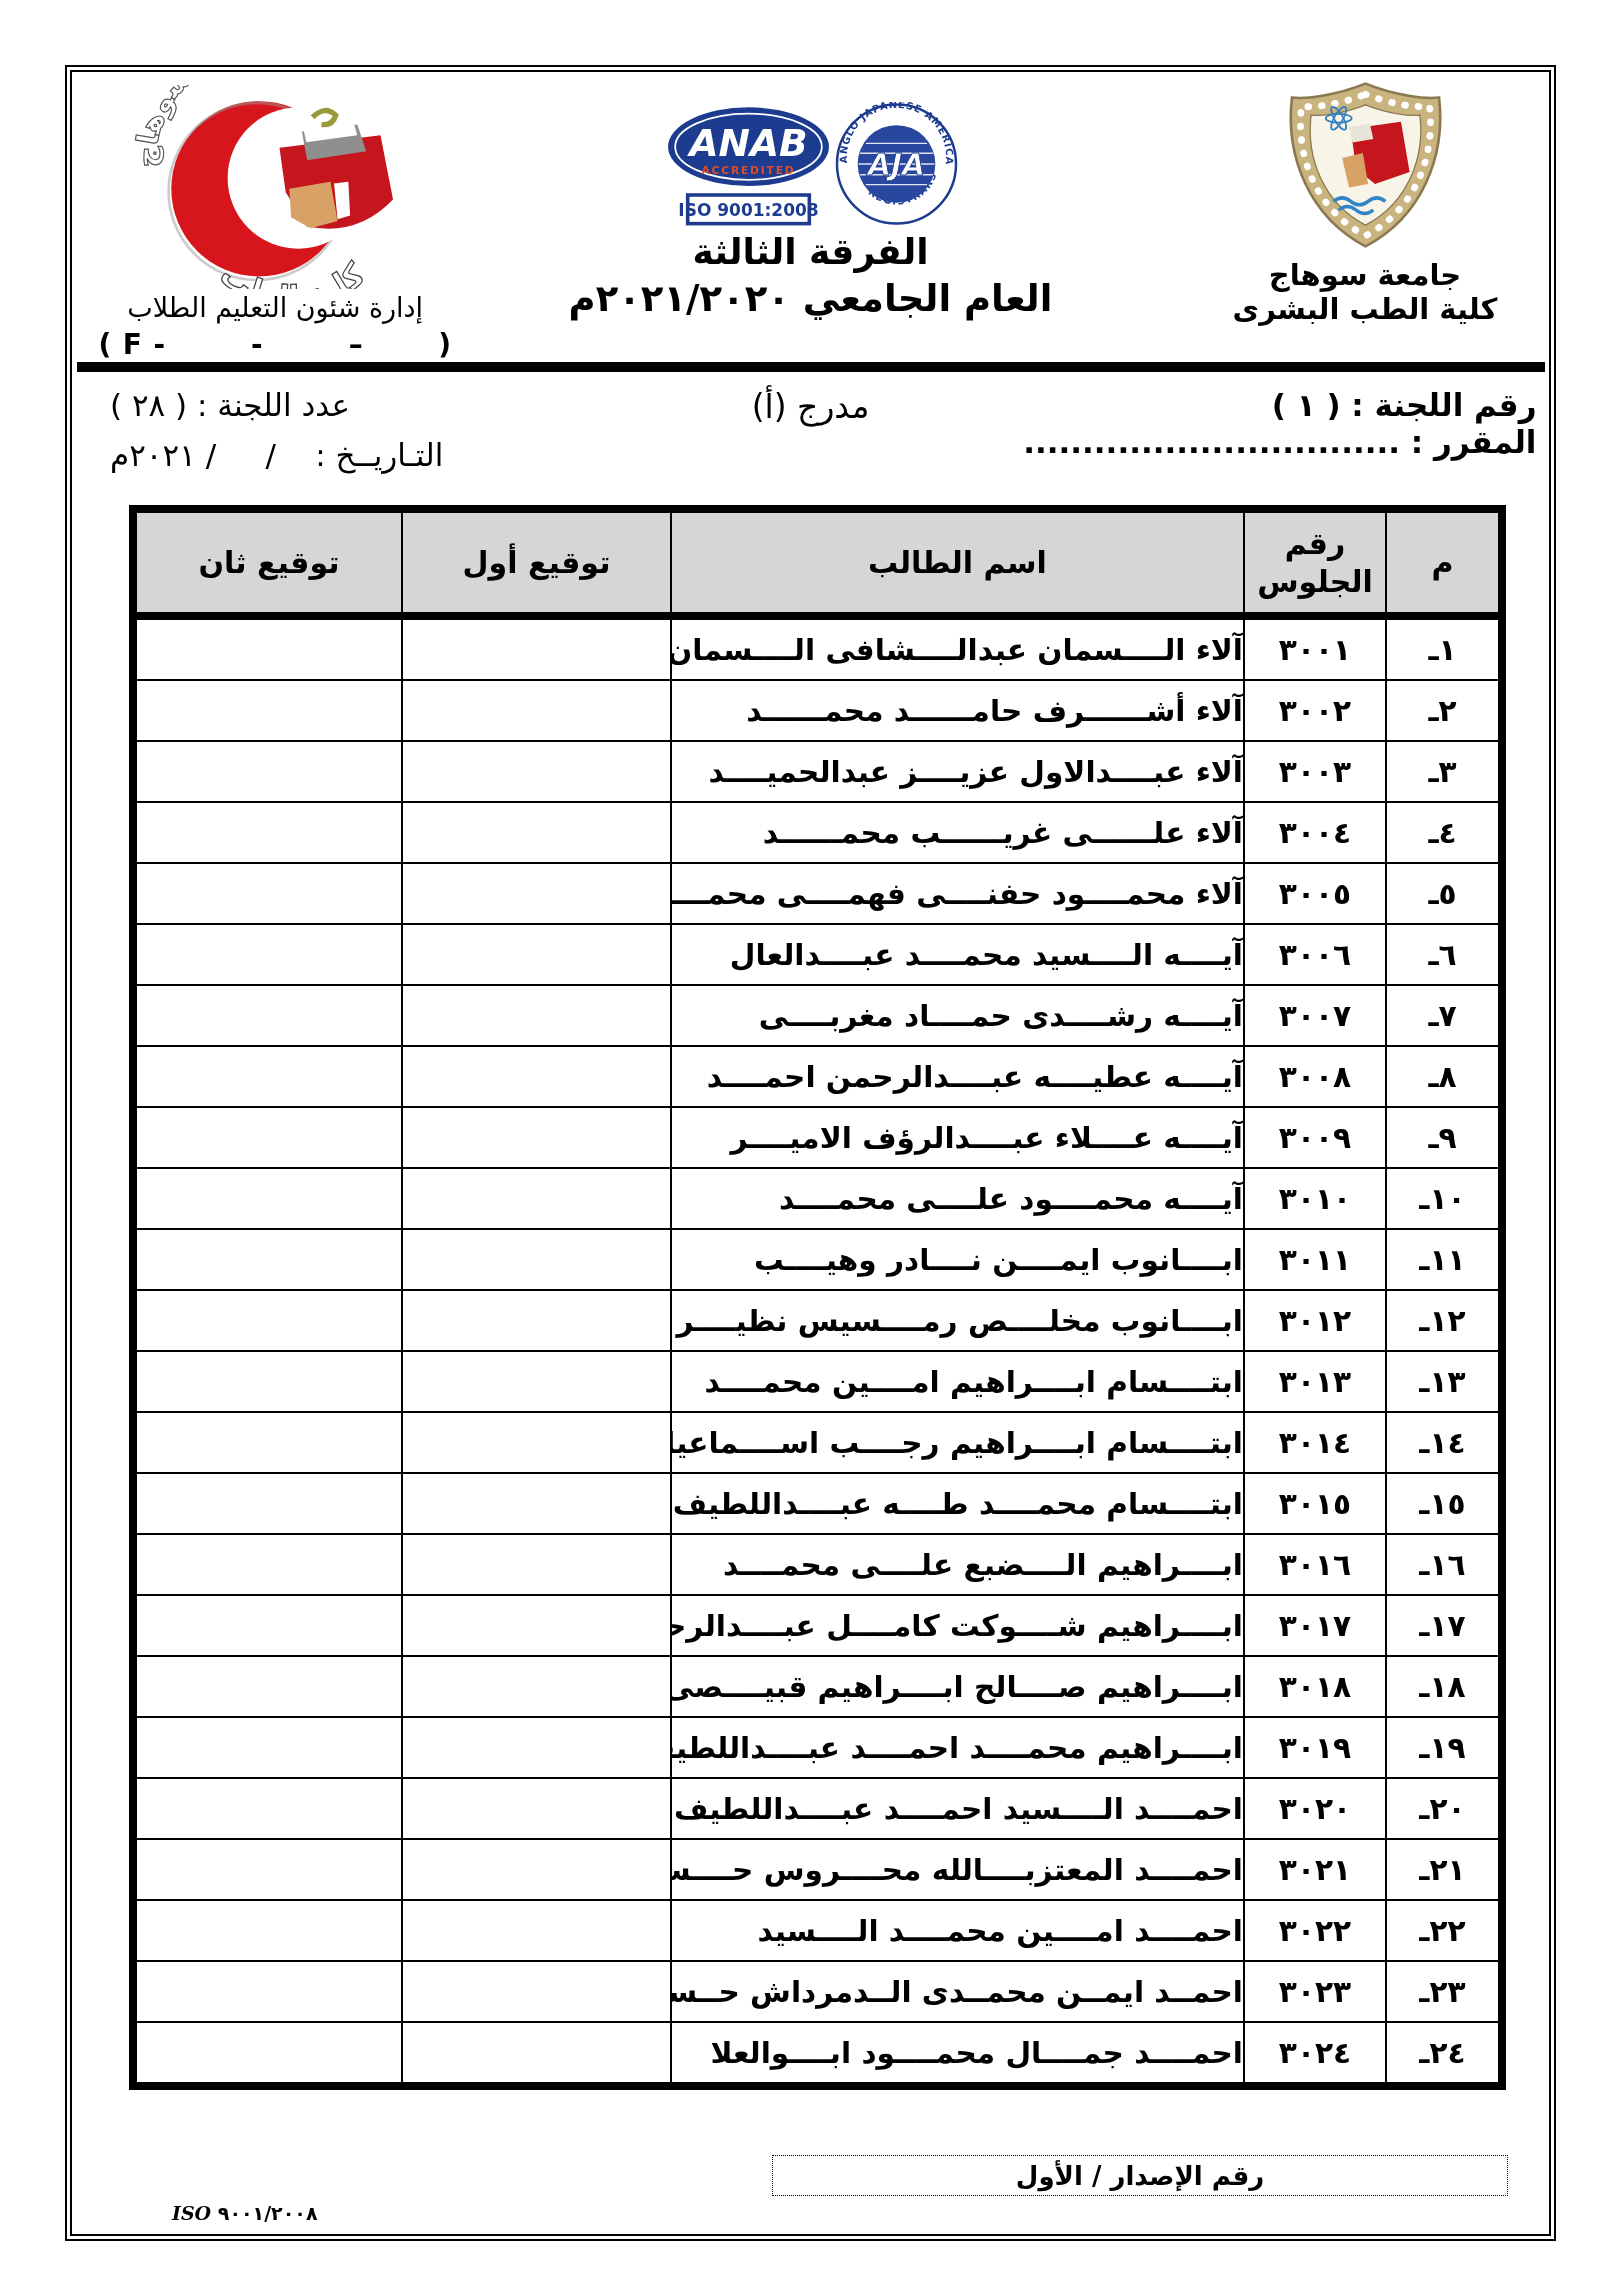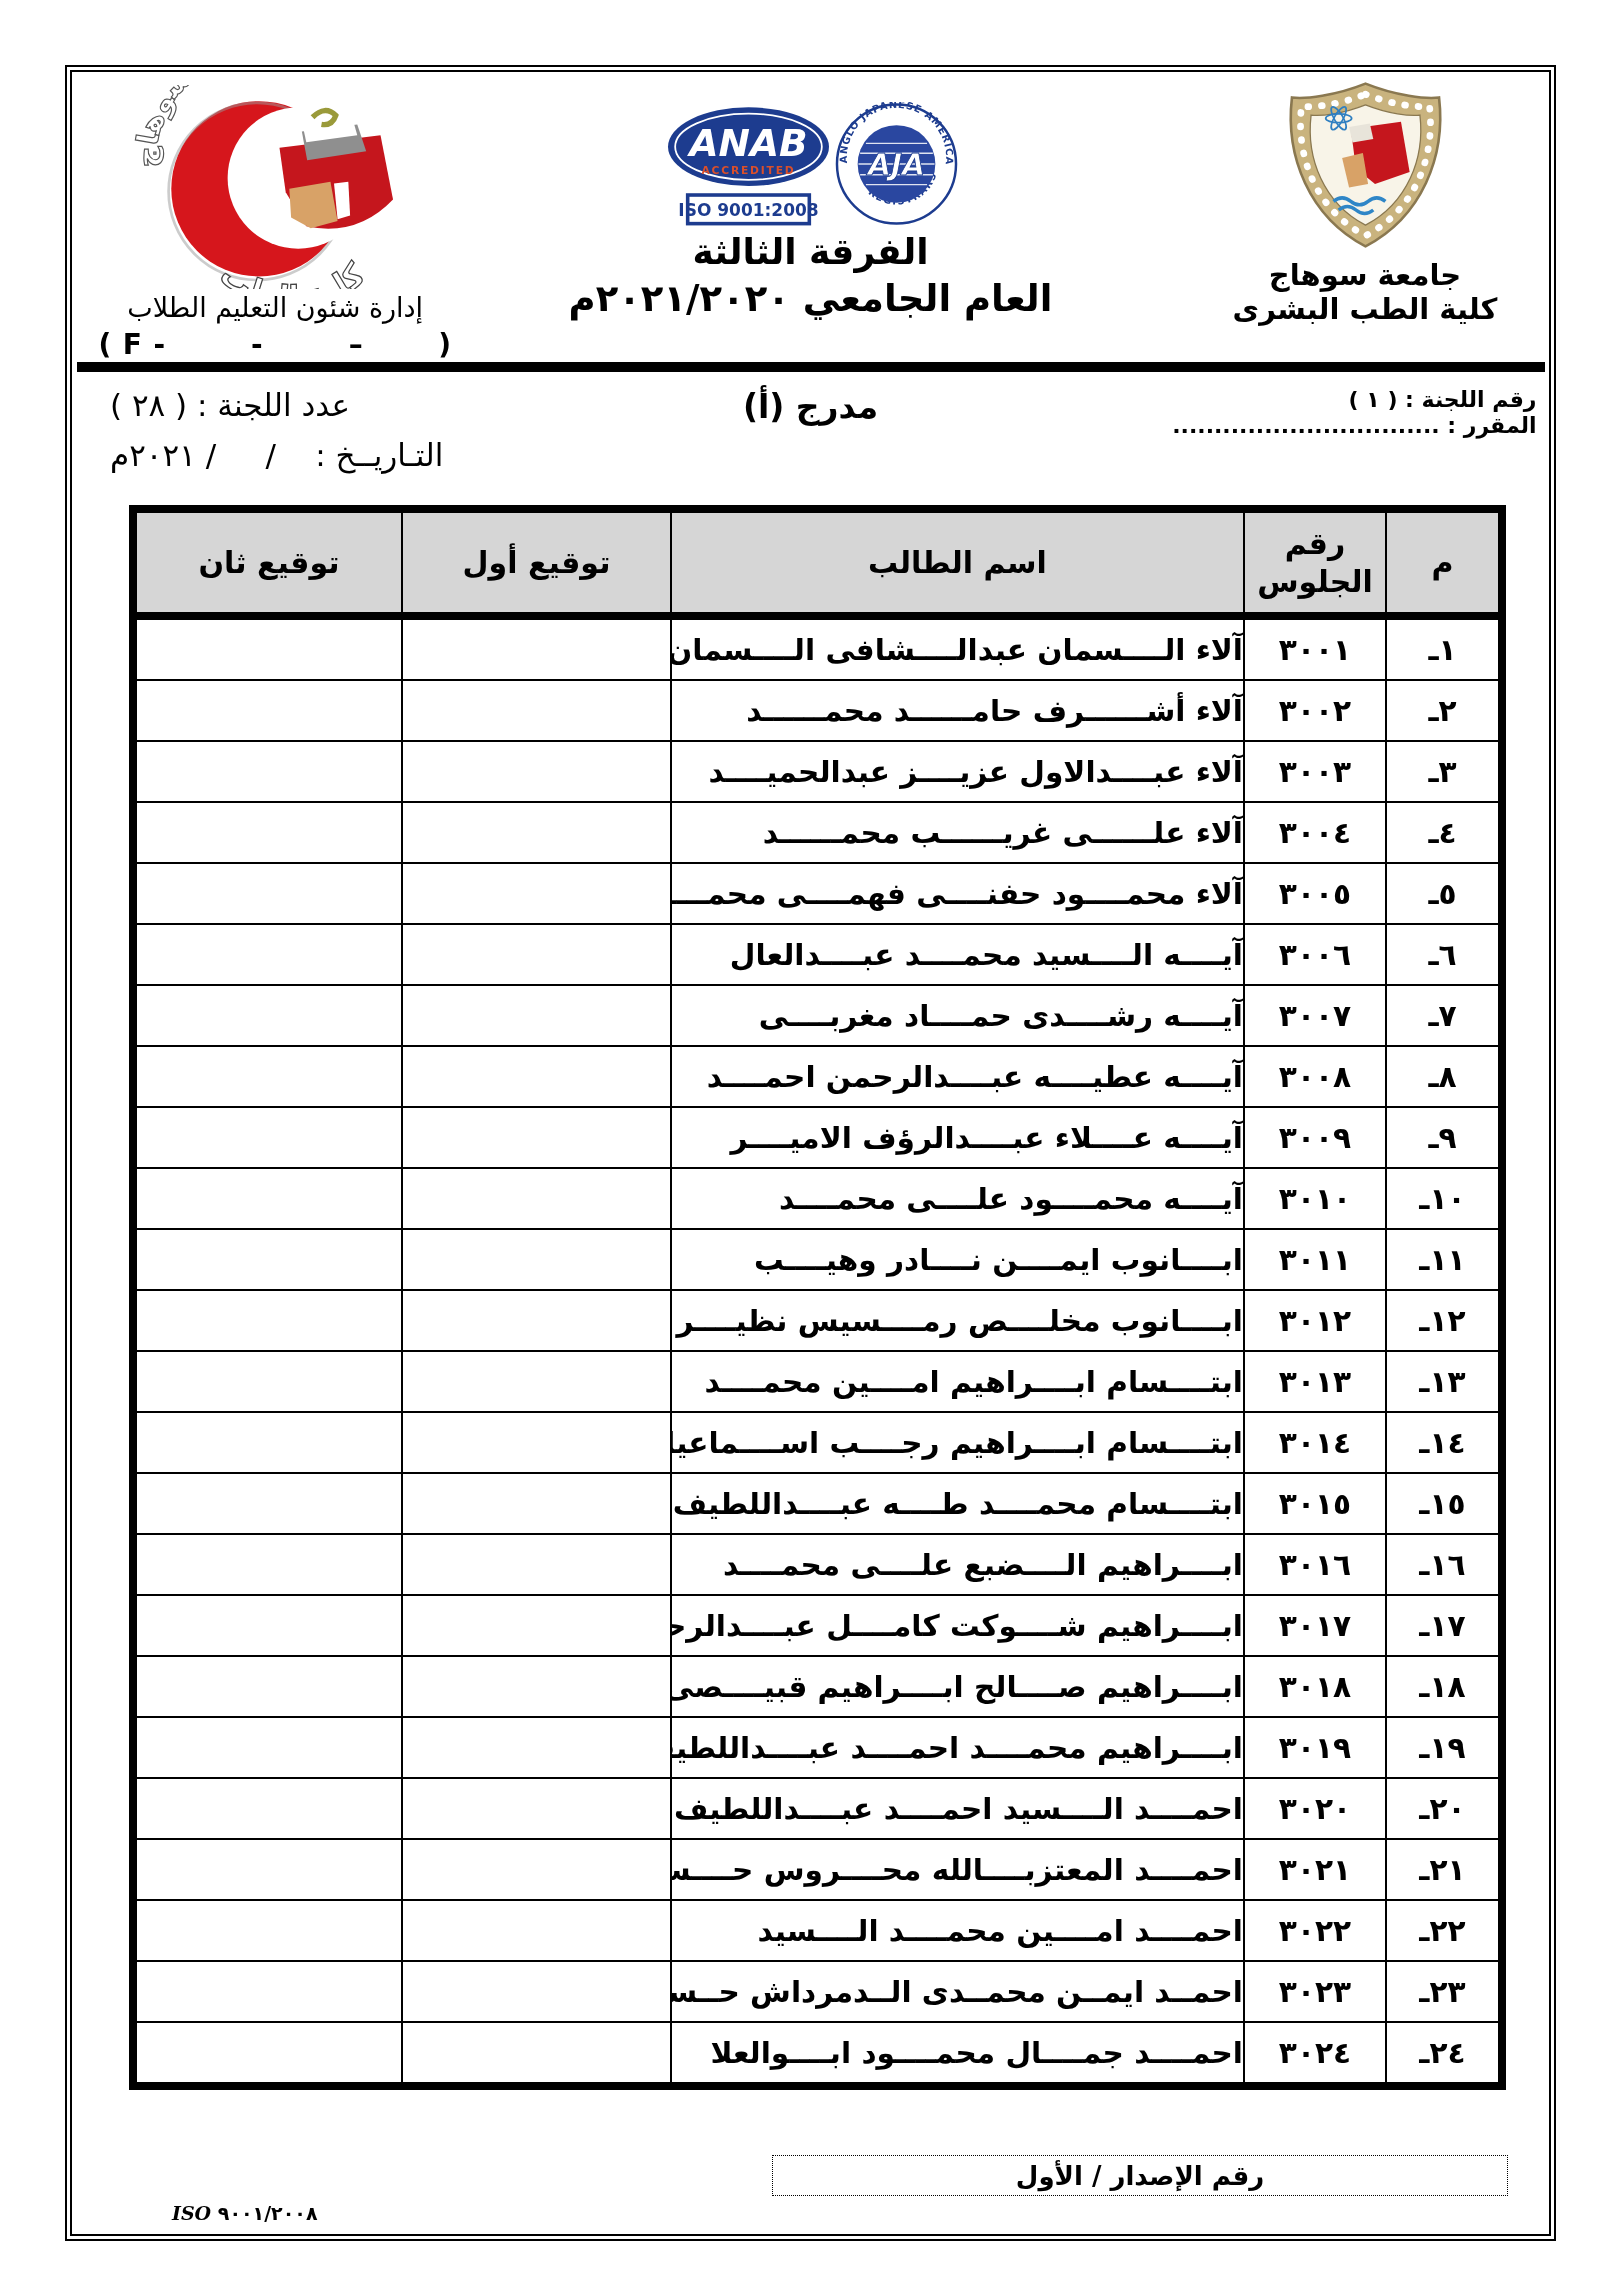--- a/index.html
+++ b/index.html
@@ -24,23 +24,23 @@
   .grade-line{font-size:36px;font-weight:bold;margin-top:1.8px;direction:rtl;}
   .year-line{font-size:37px;font-weight:bold;margin-top:5.4px;direction:rtl;white-space:nowrap;}
 
   .logo-right{position:absolute;right:32px;top:5.4px;width:304px;text-align:center;}
   .univ-line{font-size:29px;font-weight:bold;margin-top:1.8px;direction:rtl;}
   .fac-line{font-size:29px;font-weight:bold;direction:rtl;}
 
   .rule1{position:absolute;left:4.5px;right:4.5px;top:290px;height:9.9px;background:#000;}
 
   
-  .info-right{position:absolute;right:12.5px;top:315px;text-align:right;direction:rtl;font-weight:bold;font-size:22px;}
+  .info-right{position:absolute;right:12.5px;top:315px;text-align:right;direction:rtl;font-weight:bold;font-size:31px;}
   .info-right .line2{margin-top:1px;}
-  .info-center{position:absolute;left:50%;transform:translateX(-50%);top:315px;font-weight:bold;font-size:33px;direction:rtl;white-space:nowrap;}
+  .info-center{position:absolute;left:50%;transform:translateX(-50%);top:315px;font-weight:normal;font-size:33px;direction:rtl;white-space:nowrap;}
   .info-left{position:absolute;left:38px;top:315px;width:407px;direction:rtl;text-align:left;font-weight:normal;font-size:31px;}
   .info-left .l1{direction:rtl;}
   .info-left .line2{margin-top:14.3px;white-space:pre;direction:rtl;}
 
   
   table.students{
     position:absolute;left:57px;top:433px;width:1368px;
     border-collapse:collapse;table-layout:fixed;direction:rtl;
     border:8px solid #000;
   }

